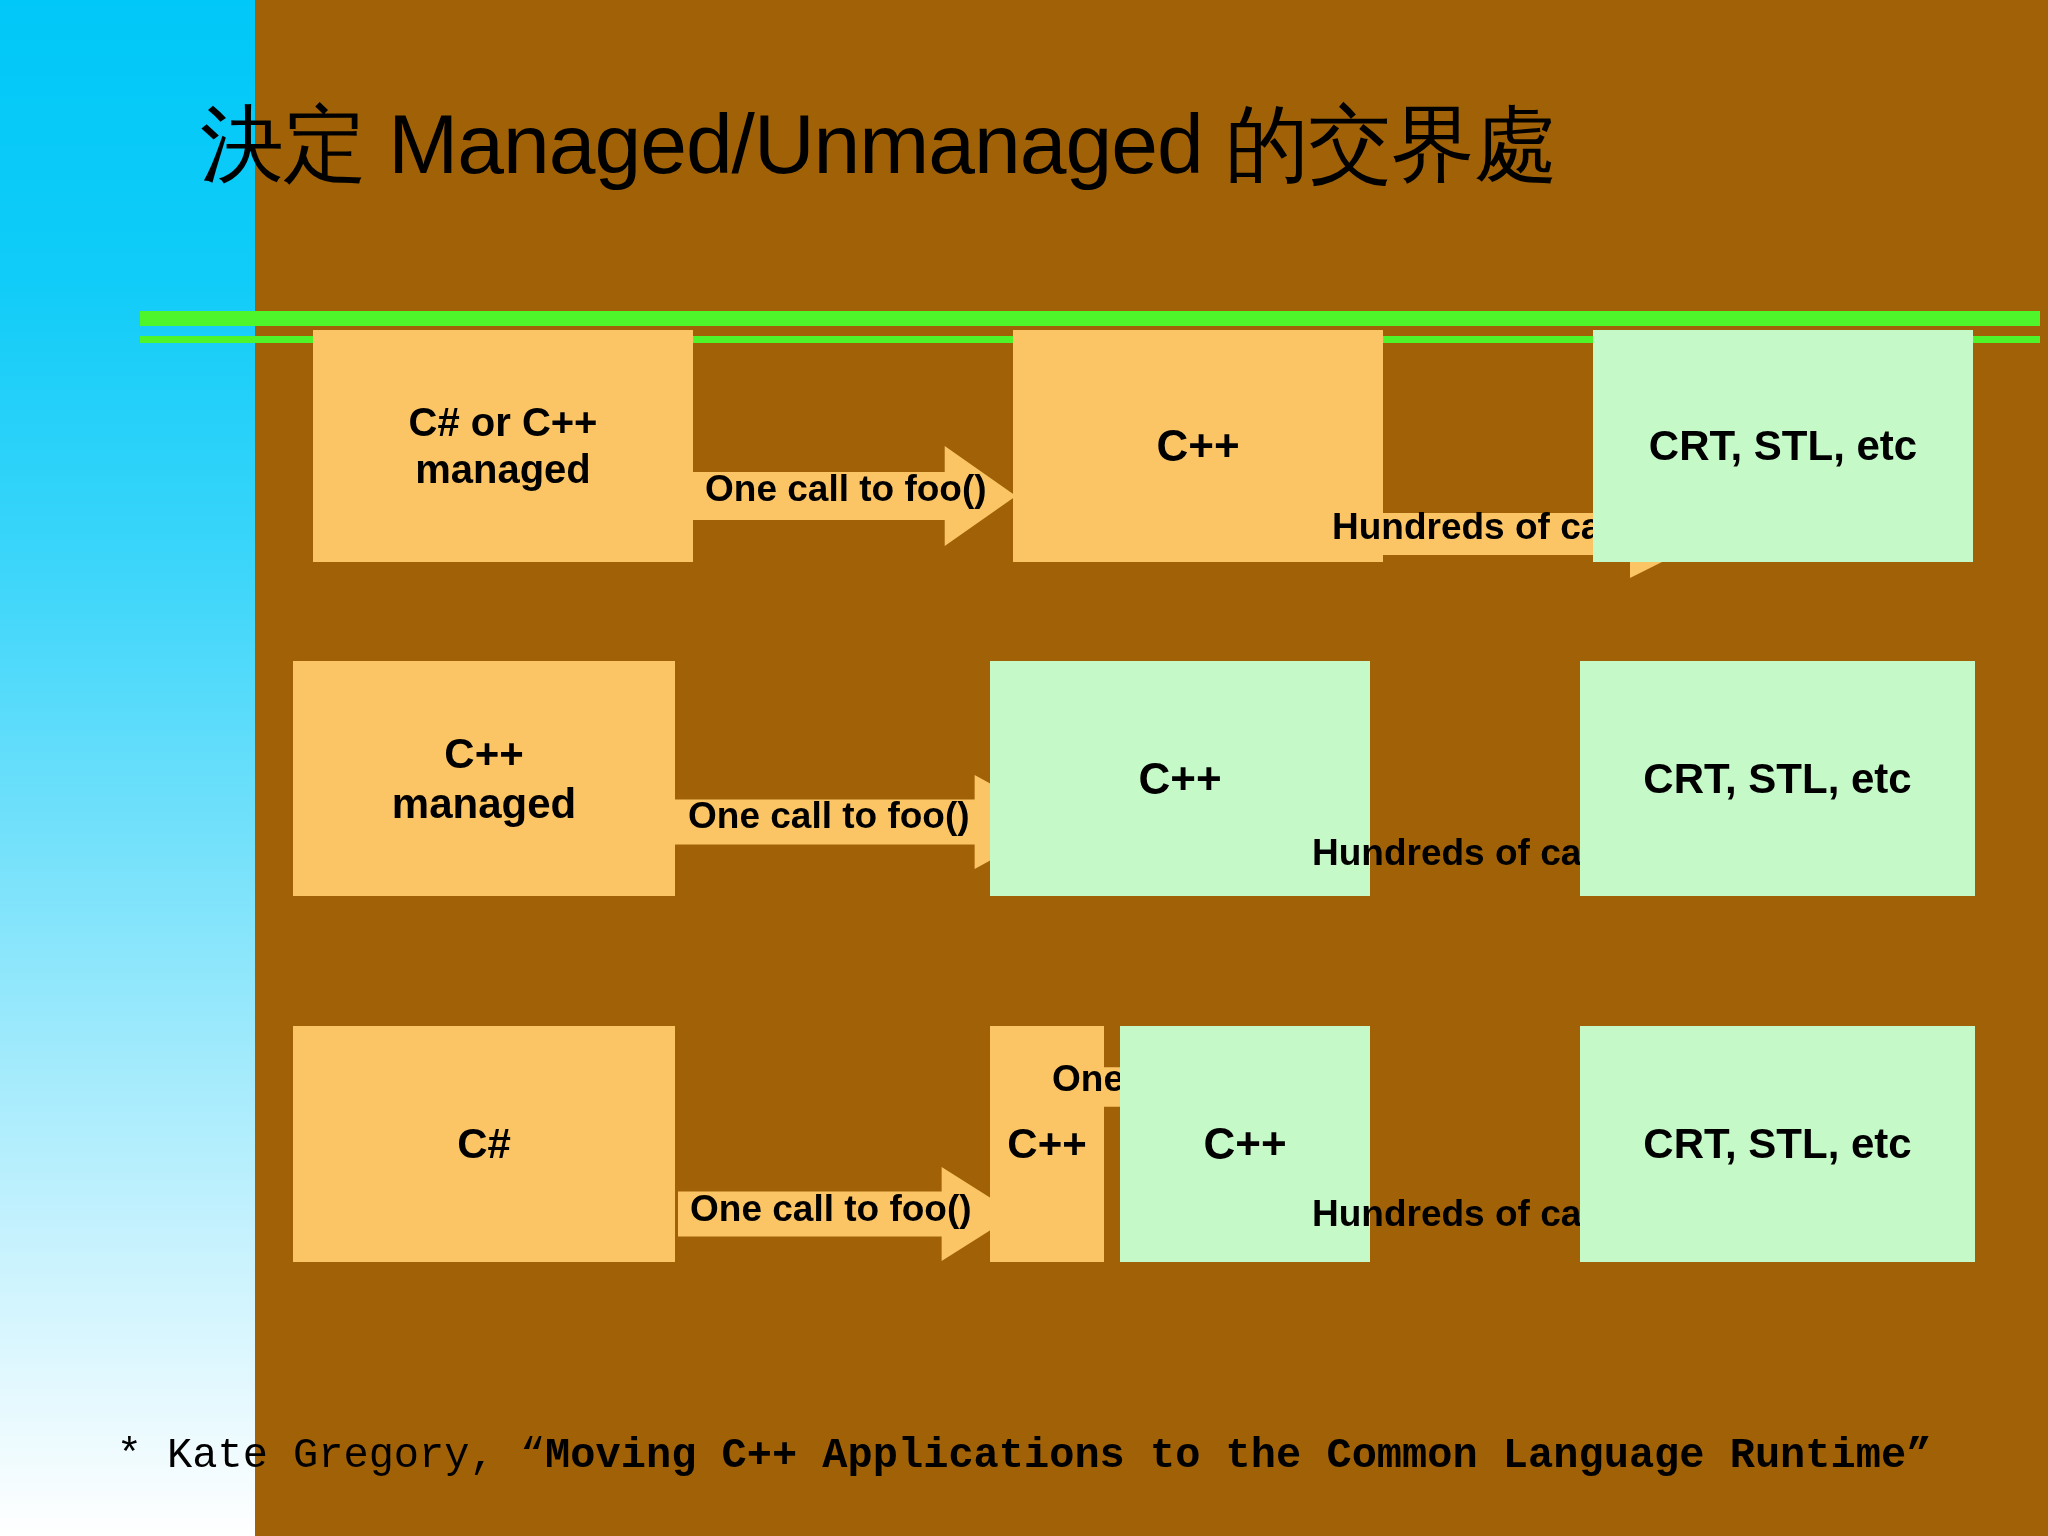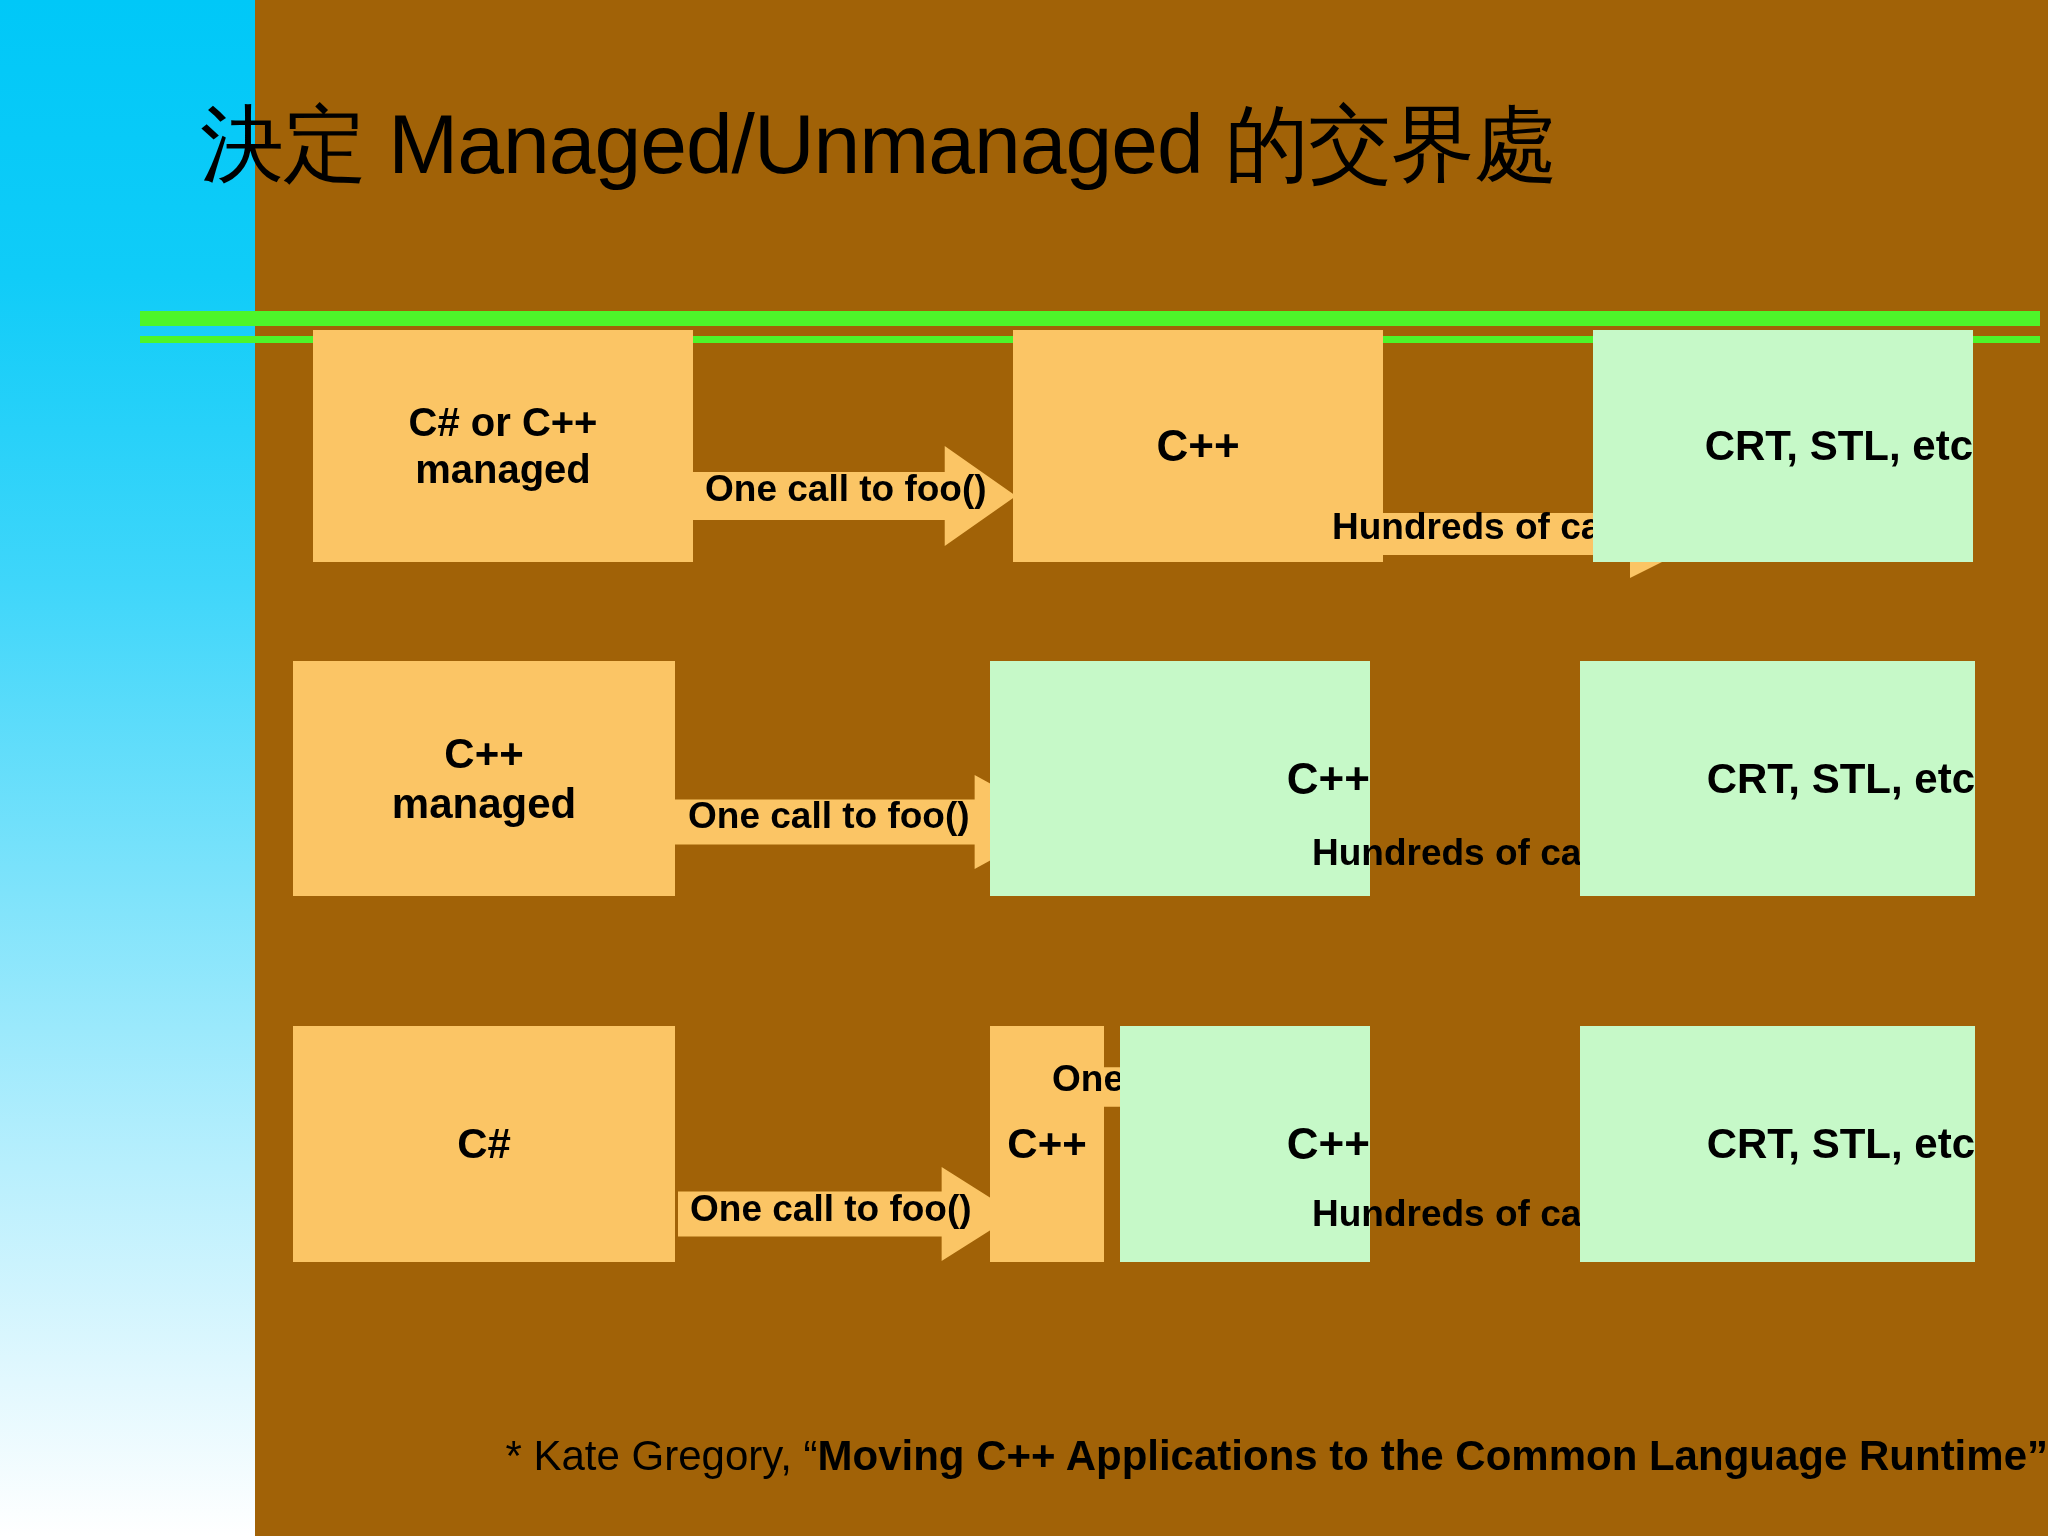--- a/index.html
+++ b/index.html
@@ -54,42 +54,42 @@
     box-sizing:border-box;
     display:flex;
     align-items:center;
     justify-content:center;
     text-align:center;
     color:#000000;
     font-weight:bold;
     line-height:1.18;
   }
   .box.orange { background:#fbc565; }
-  .box.green  { background:#c6f9c8;justify-content:flex-end; }
+  .box.green  { background:#c6f9c8; }
 
   
   .arrow {
     position:absolute;
     background:#fbc565;
     clip-path:polygon(0% 26%, 78% 26%, 78% 0%, 100% 50%, 78% 100%, 78% 74%, 0% 74%);
   }
   
   .lbl {
     position:absolute;
     font-weight:bold;
     color:#000000;
     white-space:nowrap;
   }
   
   #footnote {
     position:absolute;
     left:0; top:1432px;
     width:2048px;
-    text-align:right;
-    font-family:Liberation Sans, sans-serif;
+    text-align:center;
+    font-family:Liberation Mono, monospace;
     font-size:42px;
     color:#000000;
   }
   #footnote .bold { font-weight:bold; }
 </style>
 </head>
 <body>
 
 <div id="slide">
 

